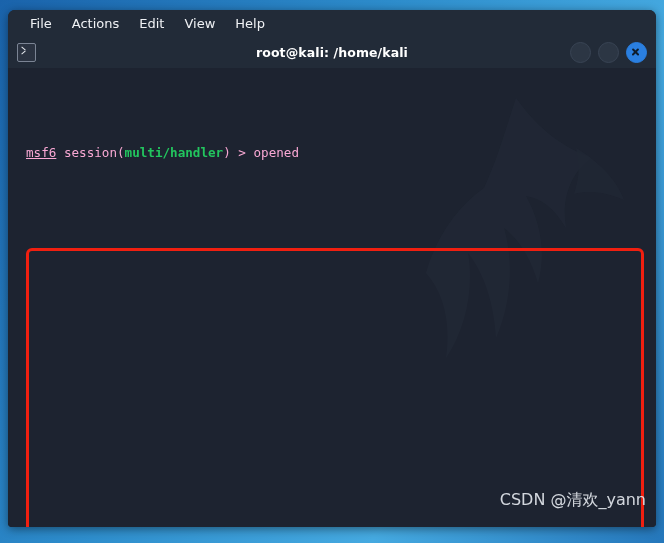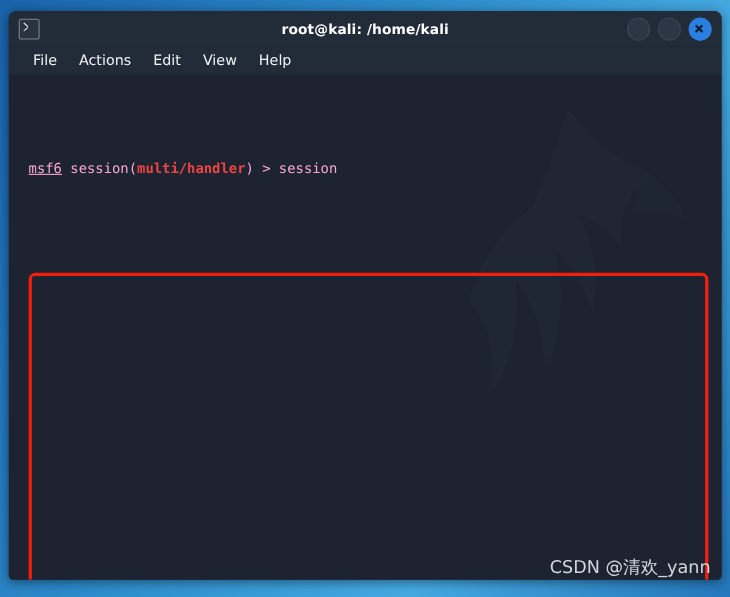--- a/index.html
+++ b/index.html
@@ -152,21 +152,21 @@
     padding: 6px 0 0 18px;
     font-family: "DejaVu Sans Mono", monospace;
     font-size: 12.6px;
     line-height: 17.6px;
     color: #dfe3ea;
     white-space: pre;
   }
   .ln { white-space: pre; }
   .blank { height: 17.6px; }
   .u { text-decoration: underline; }
-  .red { color: #ef4444; font-weight: bold; }
+  .red { color: #22c55e; font-weight: bold; }
   .blue { color: #3a76d8; font-weight: bold; }
   .white { color: #f9a8d4; }
 
   
   #redbox {
     position: absolute;
     left: 18px;
     top: 180px;
     width: 618px;
     height: 295px;
@@ -178,66 +178,66 @@
   #scrollbar {
     position: absolute;
     right: 2px;
     top: 0;
     bottom: 0;
     width: 9px;
   }
   #watermark {
     position: absolute;
     right: 10px;
-    bottom: 0;
+    bottom: 16px;
     font-family: "DejaVu Sans", sans-serif;
     font-size: 16px;
     color: #e2e6ec;
     opacity: 0.92;
     white-space: nowrap;
   }
 </style>
 </head>
 <body>
 
 <div id="desktop">
   <div id="window">
+
+    <div id="menubar">
+      <div class="menu-item">File</div>
+      <div class="menu-item">Actions</div>
+      <div class="menu-item">Edit</div>
+      <div class="menu-item">View</div>
+      <div class="menu-item">Help</div>
+    </div>
 
     <div id="titlebar">
       <div id="term-icon"></div>
       <div id="window-title">root@kali: /home/kali</div>
       <div id="win-buttons">
         <div class="win-btn"></div>
         <div class="win-btn"></div>
         <div class="win-btn close"></div>
       </div>
     </div>
 
-    <div id="menubar">
-      <div class="menu-item">File</div>
-      <div class="menu-item">Actions</div>
-      <div class="menu-item">Edit</div>
-      <div class="menu-item">View</div>
-      <div class="menu-item">Help</div>
-    </div>
-
     <div id="terminal">
 
       <svg id="dragon" viewBox="0 0 280 330">
         <path d="M150 10 C175 45 200 60 225 70 C205 85 195 110 200 140 C188 120 175 110 160 108
                  C175 135 180 165 172 195 C165 170 152 150 138 140 C148 175 145 215 130 250
                  C128 215 118 185 102 165 C108 200 100 240 80 270 C85 235 78 205 60 185
                  C70 150 90 120 118 100 C132 70 140 40 150 10 Z" fill="#2c3442" opacity="0.85"></path>
         <path d="M210 60 C230 72 250 90 258 112 C240 104 222 102 208 106 C214 88 214 72 210 60 Z" fill="#2c3442" opacity="0.7"></path>
       </svg>
 
       <div id="console">
 
         
-        <div class="ln"><span class="u white">msf6</span><span class="white"> session(</span><span class="red">multi/handler</span><span class="white">)</span><span class="white"> &gt; </span><span class="white">session</span></div>
+        <div class="ln"><span class="u white">msf6</span><span class="white"> session(</span><span class="red">multi/handler</span><span class="white">)</span><span class="white"> &gt; </span><span class="white">opened</span></div>
 
         <div class="blank"></div>
 
         
 
         
 
         
         
 

